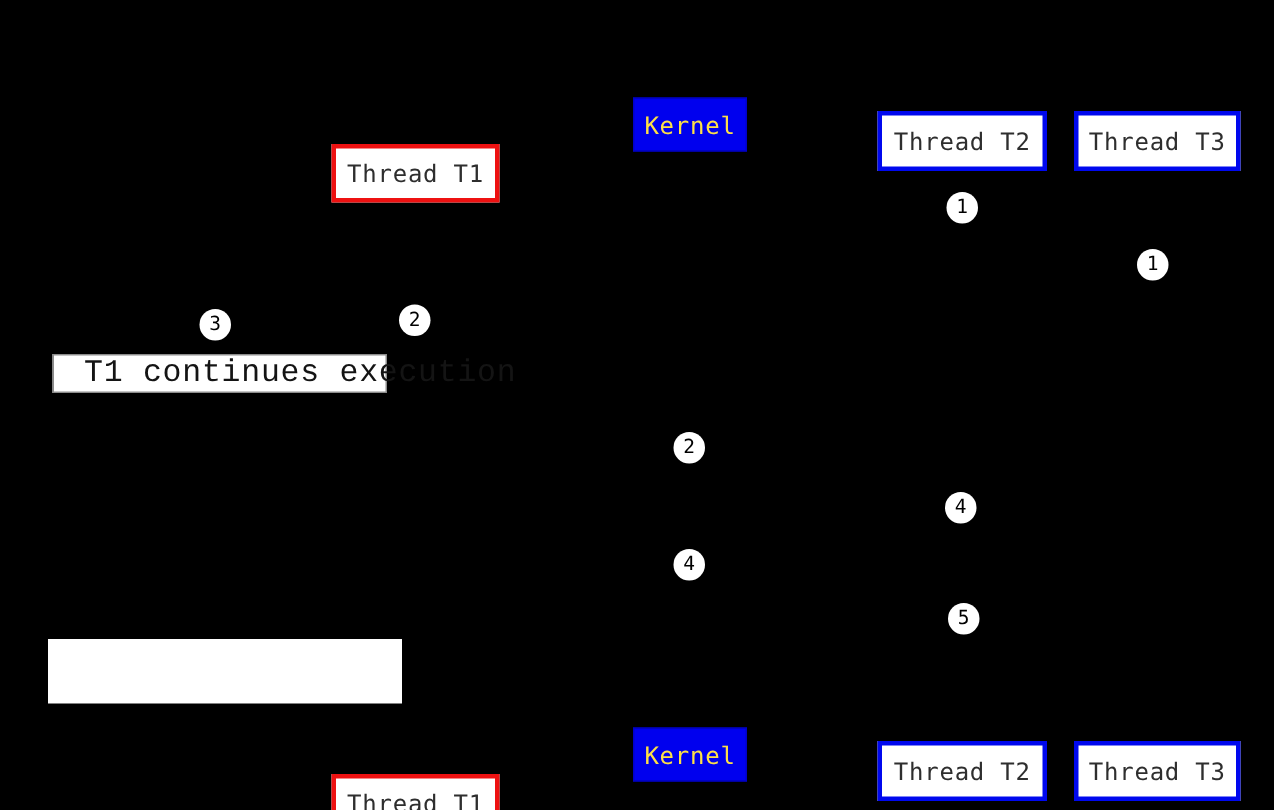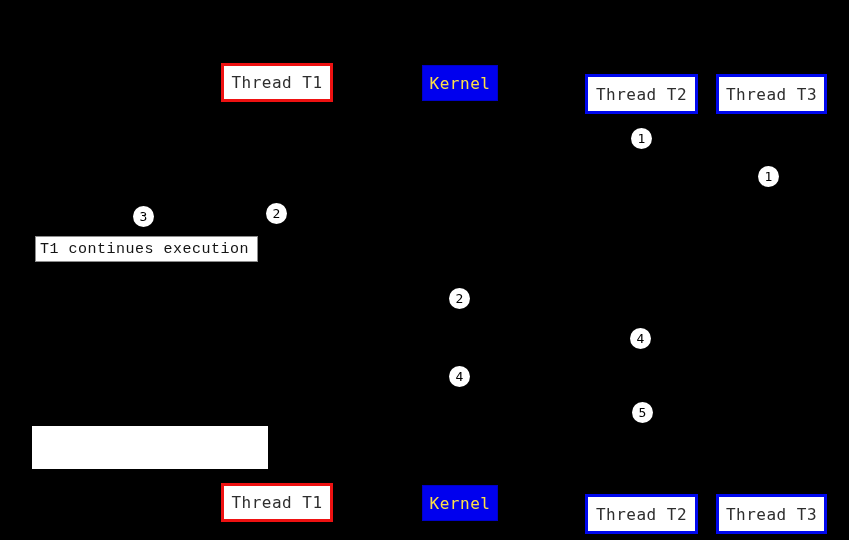--- a/index.html
+++ b/index.html
@@ -19,21 +19,21 @@
     box-sizing: border-box;
     background: #ffffff;
     display: flex;
     align-items: center;
     justify-content: center;
     font-size: 16px;
     color: #2e2e2e;
     letter-spacing: 0.5px;
     white-space: nowrap;
   }
-  .box.red-box  { border: 3px solid #ee1111; }
+  .box.red-box  { border: 3px solid #ee1111; margin-top: 33px; }
   .box.blue-box { border: 3px solid #0008ee; margin-top: 12px; }
   .box.kernel-box {
     background: #0000ee;
     border: 1px solid #0000c8;
     color: #fde047;
   }
   .marker {
     position: absolute;
     box-sizing: border-box;
     width: 21px; height: 21px;
@@ -46,25 +46,25 @@
     font-size: 13px;
     line-height: 1;
   }
   .note {
     position: absolute;
     box-sizing: border-box;
     background: #ffffff;
     border: 1px solid #8c8c8c;
     color: #141414;
     font-family: "Liberation Mono", monospace;
-    font-size: 15px;
+    font-size: 21px;
     letter-spacing: 0.5px;
     display: flex;
     align-items: center;
-    padding: 0 4px;
+    padding: 0 20px;
     white-space: nowrap;
   }
   .blank-panel {
     position: absolute;
     background: #ffffff;
   }
 </style>
 </head>
 <body>
 

